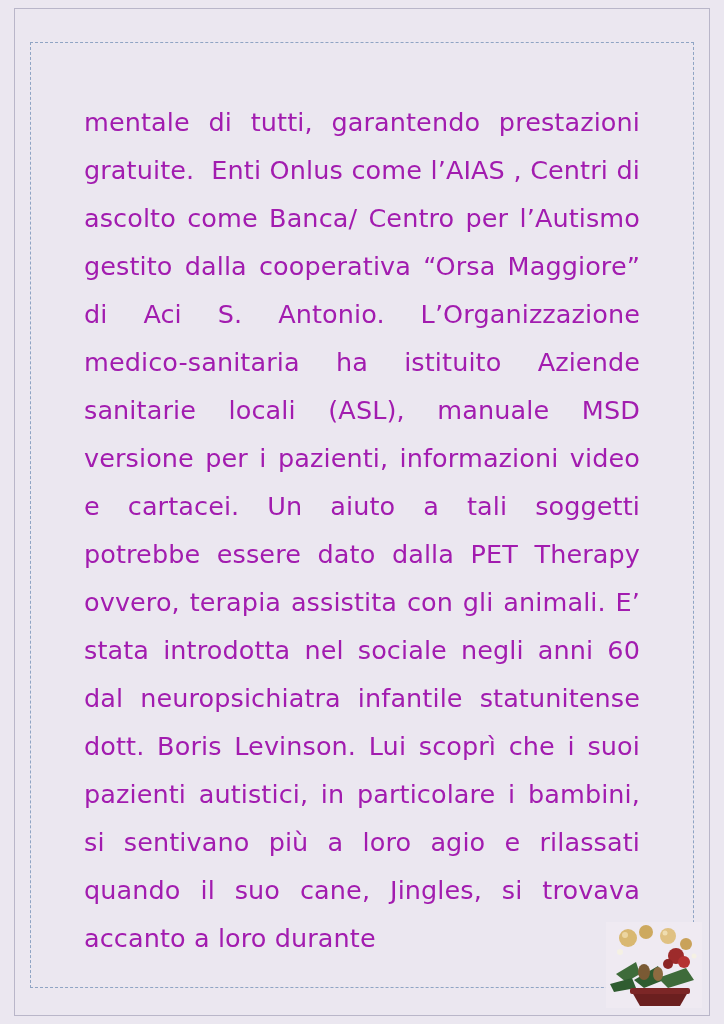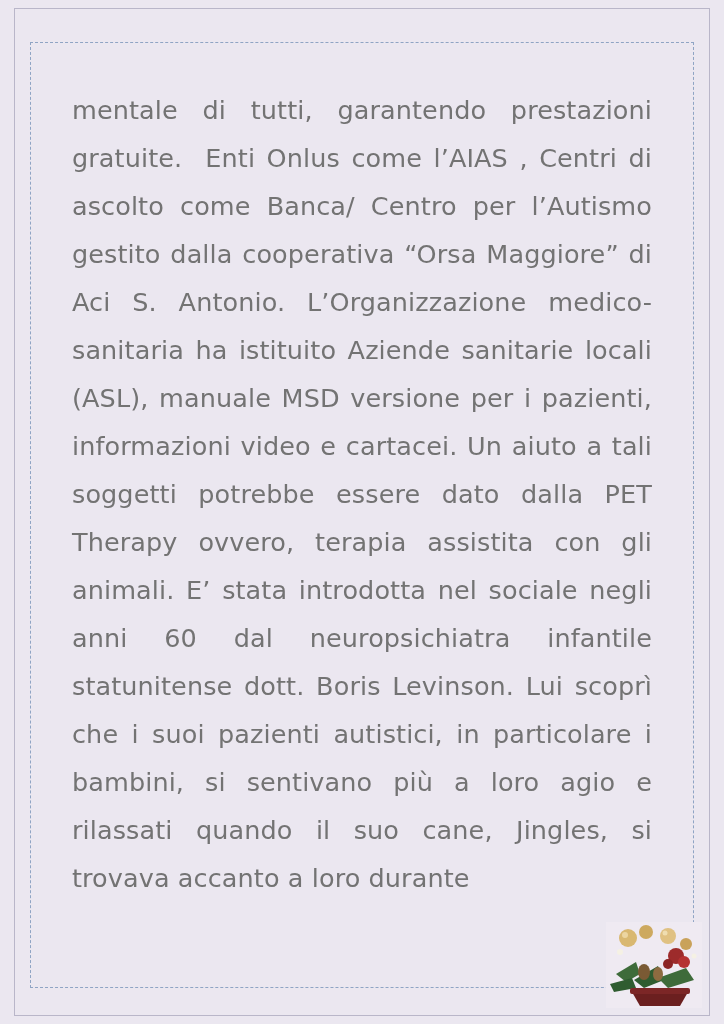--- a/index.html
+++ b/index.html
@@ -46,24 +46,24 @@
     position: absolute;
     left: 68px;
     top: 82px;
     width: 588px;
     box-sizing: border-box;
   }
   .body-text {
     font-family: "DejaVu Sans", sans-serif;
     font-size: 25.5px;
     line-height: 48px;
-    color: #737373;
+    color: #a21caf;
     text-align: justify;
     text-justify: inter-word;
-    margin: 4px;
+    margin: 16px;
     letter-spacing: 0.1px;
     white-space: pre-wrap;
   }
   
   .decor {
     position: absolute;
     right: 22px;
     bottom: 16px;
     width: 96px;
     height: 86px;

